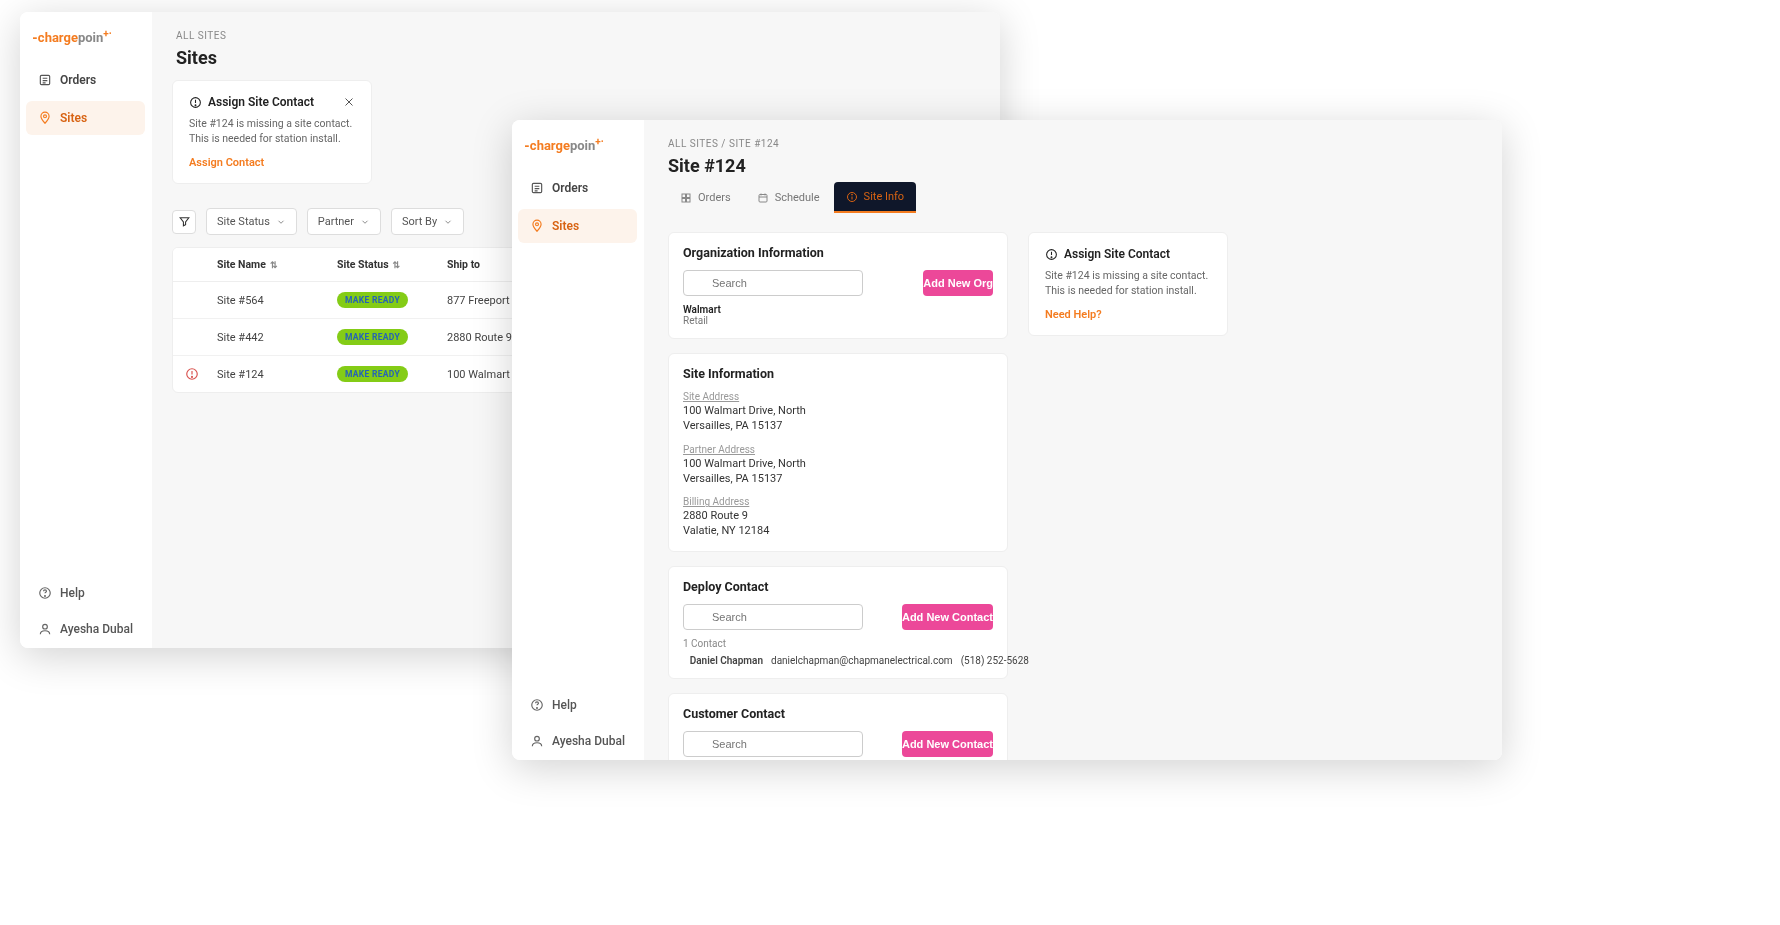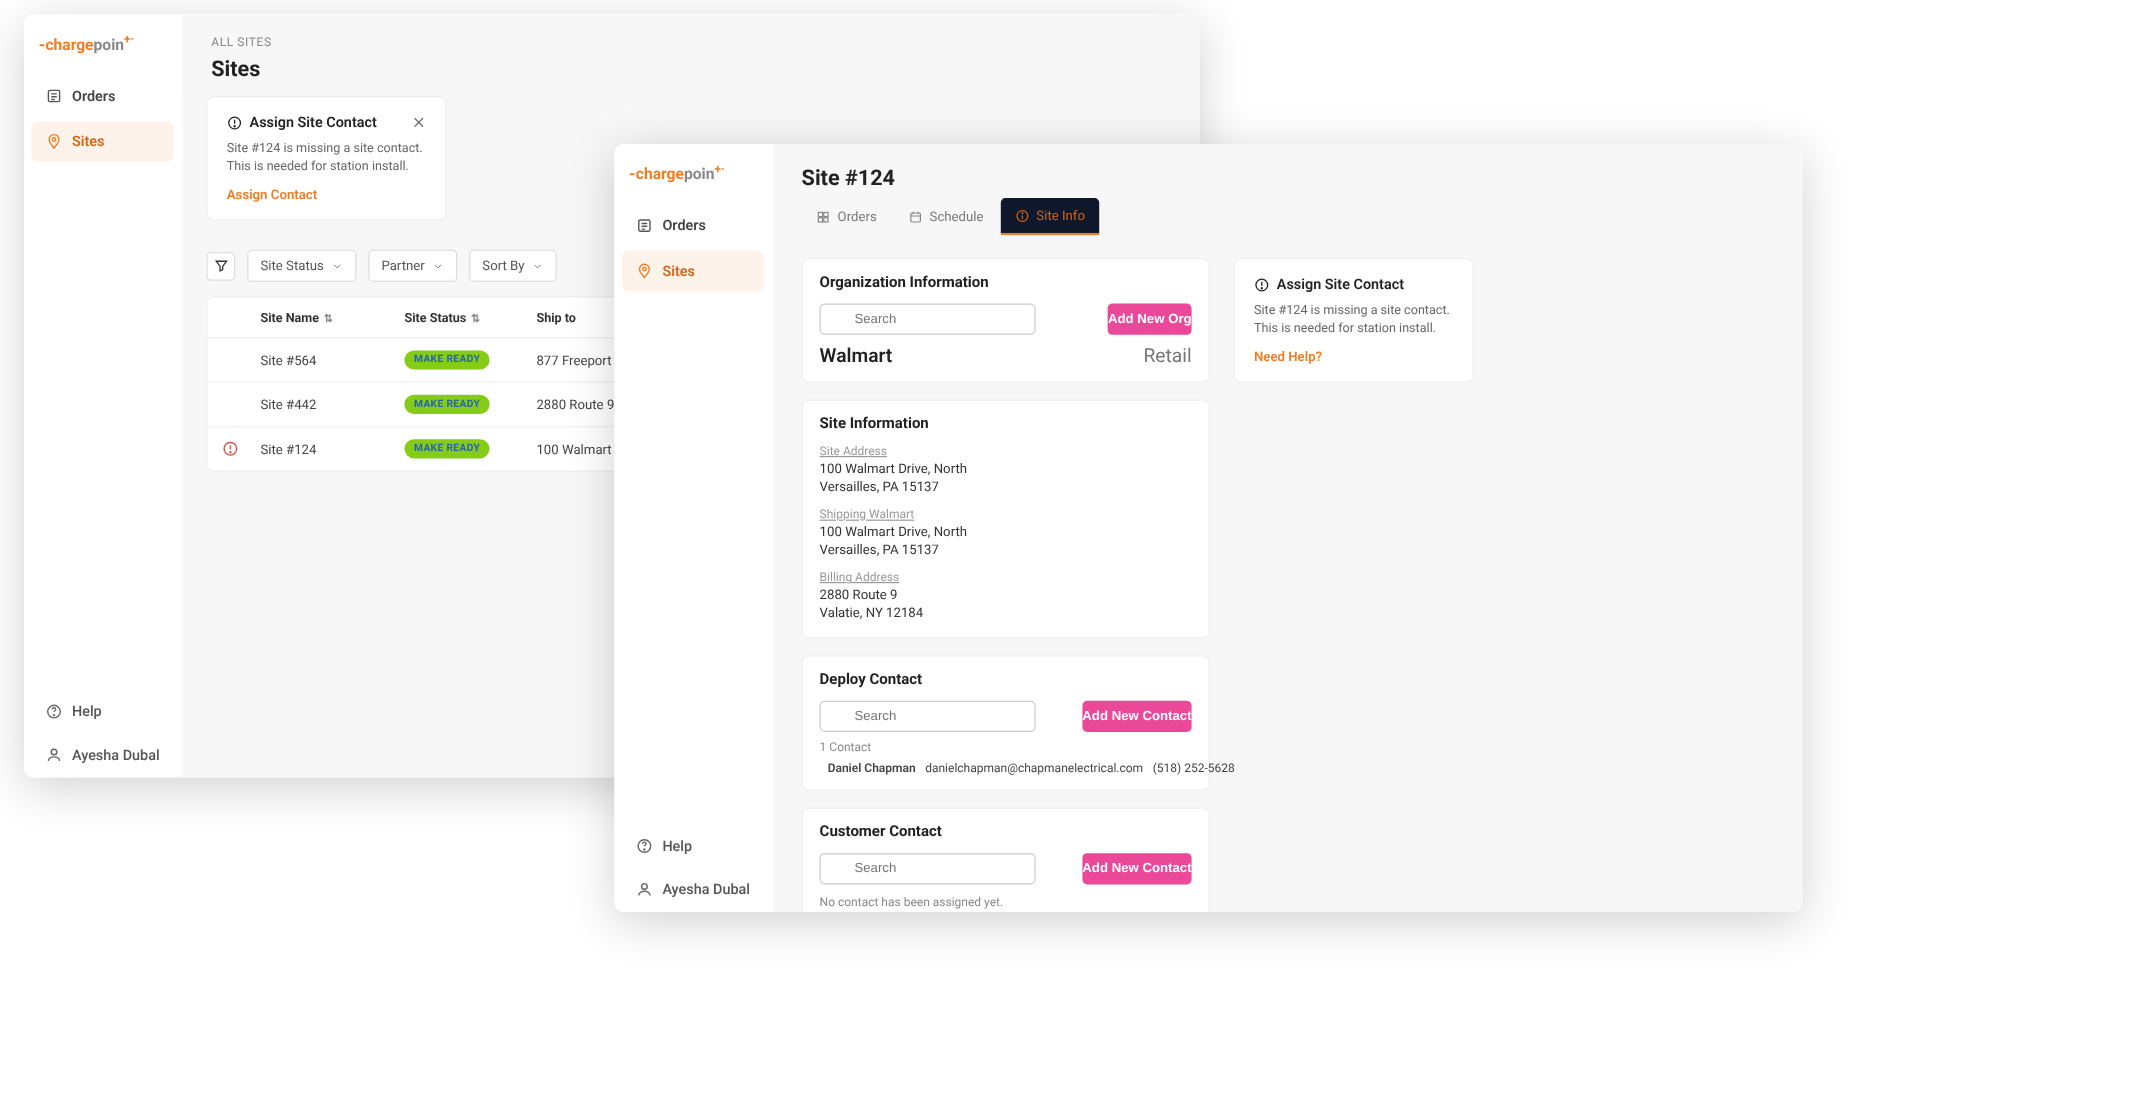--- a/index.html
+++ b/index.html
@@ -61,21 +61,21 @@
 .detail-right { width: 200px; }
 
 .section { background: #fff; border: 1px solid #eee; border-radius: 6px; padding: 12px 14px; }
 .section-title { font-weight: 700; font-size: 12.5px; margin-bottom: 10px; }
 .search-row { display: flex; gap: 10px; align-items: center; }
 .search-input { flex: 1; border: 1px solid #ccc; border-radius: 4px; padding: 6px 8px 6px 28px; font-size: 11px; position: relative; background: #fff; }
 .search-wrap { position: relative; flex: 1; }
 .search-wrap .ic { position: absolute; left: 7px; top: 50%; transform: translateY(-50%); color: #888; }
 .btn-orange { background: #ec4899; color: #fff; border: none; border-radius: 4px; padding: 7px 0; font-size: 11px; font-weight: 600; cursor: pointer; white-space: nowrap; }
 
-.kv-row { display: flex; justify-content: space-between; font-size: 16px; padding: 8px 0 0 0; }
+.kv-row { display: flex; justify-content: space-between; font-size: 10px; padding: 8px 0 0 0; flex-direction: column; }
 .kv-row .k { font-weight: 600; }
 .kv-row .v { color: #777; }
 
 .label-sm { font-size: 10px; color: #999; margin-top: 10px; margin-bottom: 2px; text-decoration: underline; }
 .val-sm { font-size: 11px; color: #333; line-height: 1.35; }
 
 .contact-count { font-size: 10px; color: #888; margin-top: 8px; }
 .contact-row { display: grid; grid-template-columns: 80px 1fr 76px; font-size: 10px; color: #444; margin-top: 6px; gap: 8px; }
 .contact-row .nm { font-weight: 600; text-align: right; }
 
@@ -279,20 +279,23 @@
               <path d="M4 21c0-4 4-6 8-6s8 2 8 6"></path>
             </svg>
         </span>
         <span>Ayesha Dubal</span>
       </div>
     </div>
   </div>
 
   <div class="main">
     <div class="header" style="padding-bottom:6px">
+      <div class="breadcrumb">
+        <a>ALL SITES</a><span> / </span><span>SITE #124</span>
+      </div>
       <div class="page-title">Site #124</div>
     </div>
 
     <div class="tabs">
       <div class="tab">
         <span>
             <svg width="12" height="12" viewBox="0 0 24 24" stroke="#888" stroke-width="2" fill="none">
               <rect x="4" y="4" width="7" height="7"></rect>
               <rect x="13" y="4" width="7" height="7"></rect>
               <rect x="4" y="13" width="7" height="7"></rect>
@@ -344,21 +347,21 @@
           <div class="kv-row">
             <span class="k">Walmart</span>
             <span class="v">Retail</span>
           </div>
         </div>
 
         <div class="section">
           <div class="section-title">Site Information</div>
           <div class="label-sm">Site Address</div>
           <div class="val-sm" style="max-width:160px">100 Walmart Drive, North Versailles, PA 15137</div>
-          <div class="label-sm">Shipping Walmart</div>
+          <div class="label-sm">Partner Address</div>
           <div class="val-sm" style="max-width:160px">100 Walmart Drive, North Versailles, PA 15137</div>
           <div class="label-sm">Billing Address</div>
           <div class="val-sm" style="white-space:pre-line">2880 Route 9
 Valatie, NY 12184</div>
         </div>
 
         <div class="section">
           <div class="section-title">Deploy Contact</div>
           <div class="search-row">
             <div class="search-wrap">

